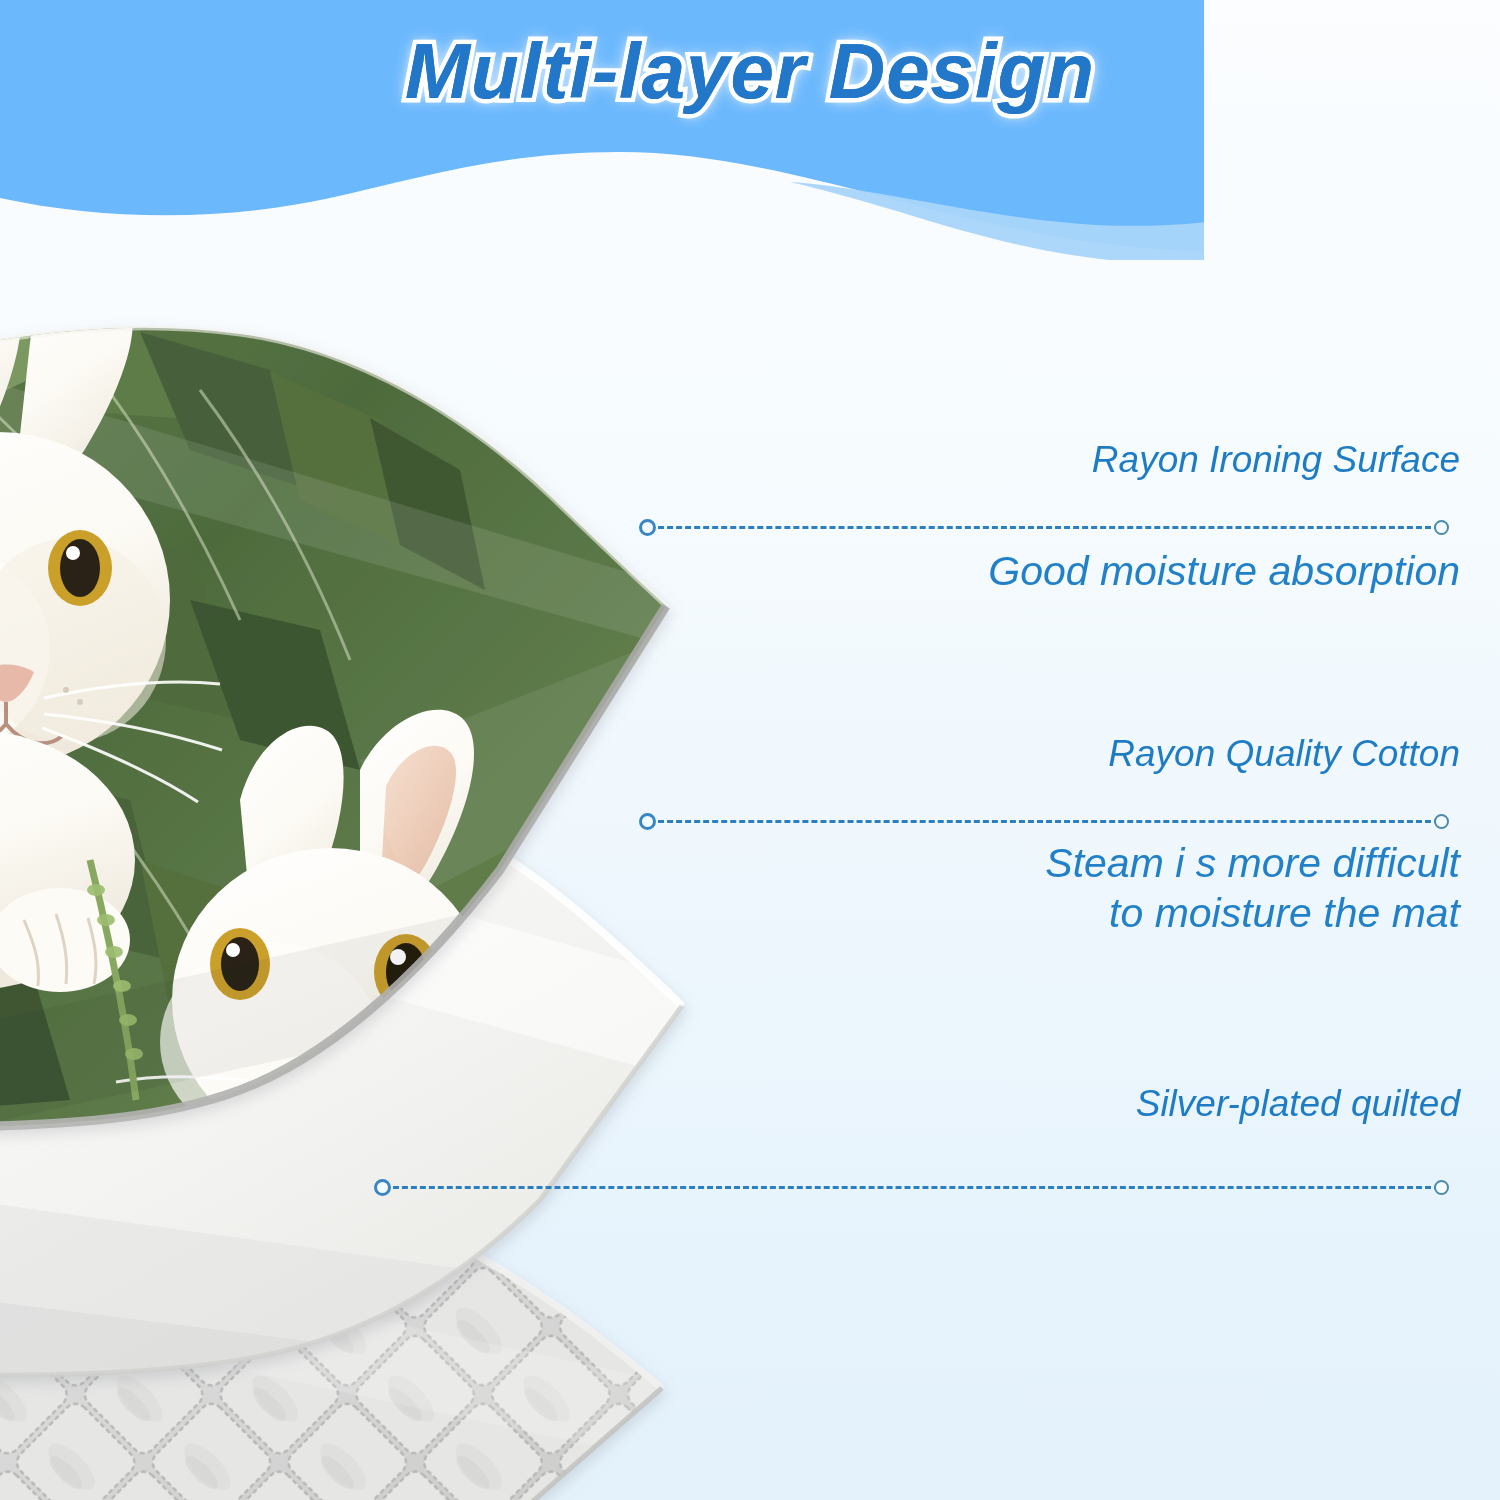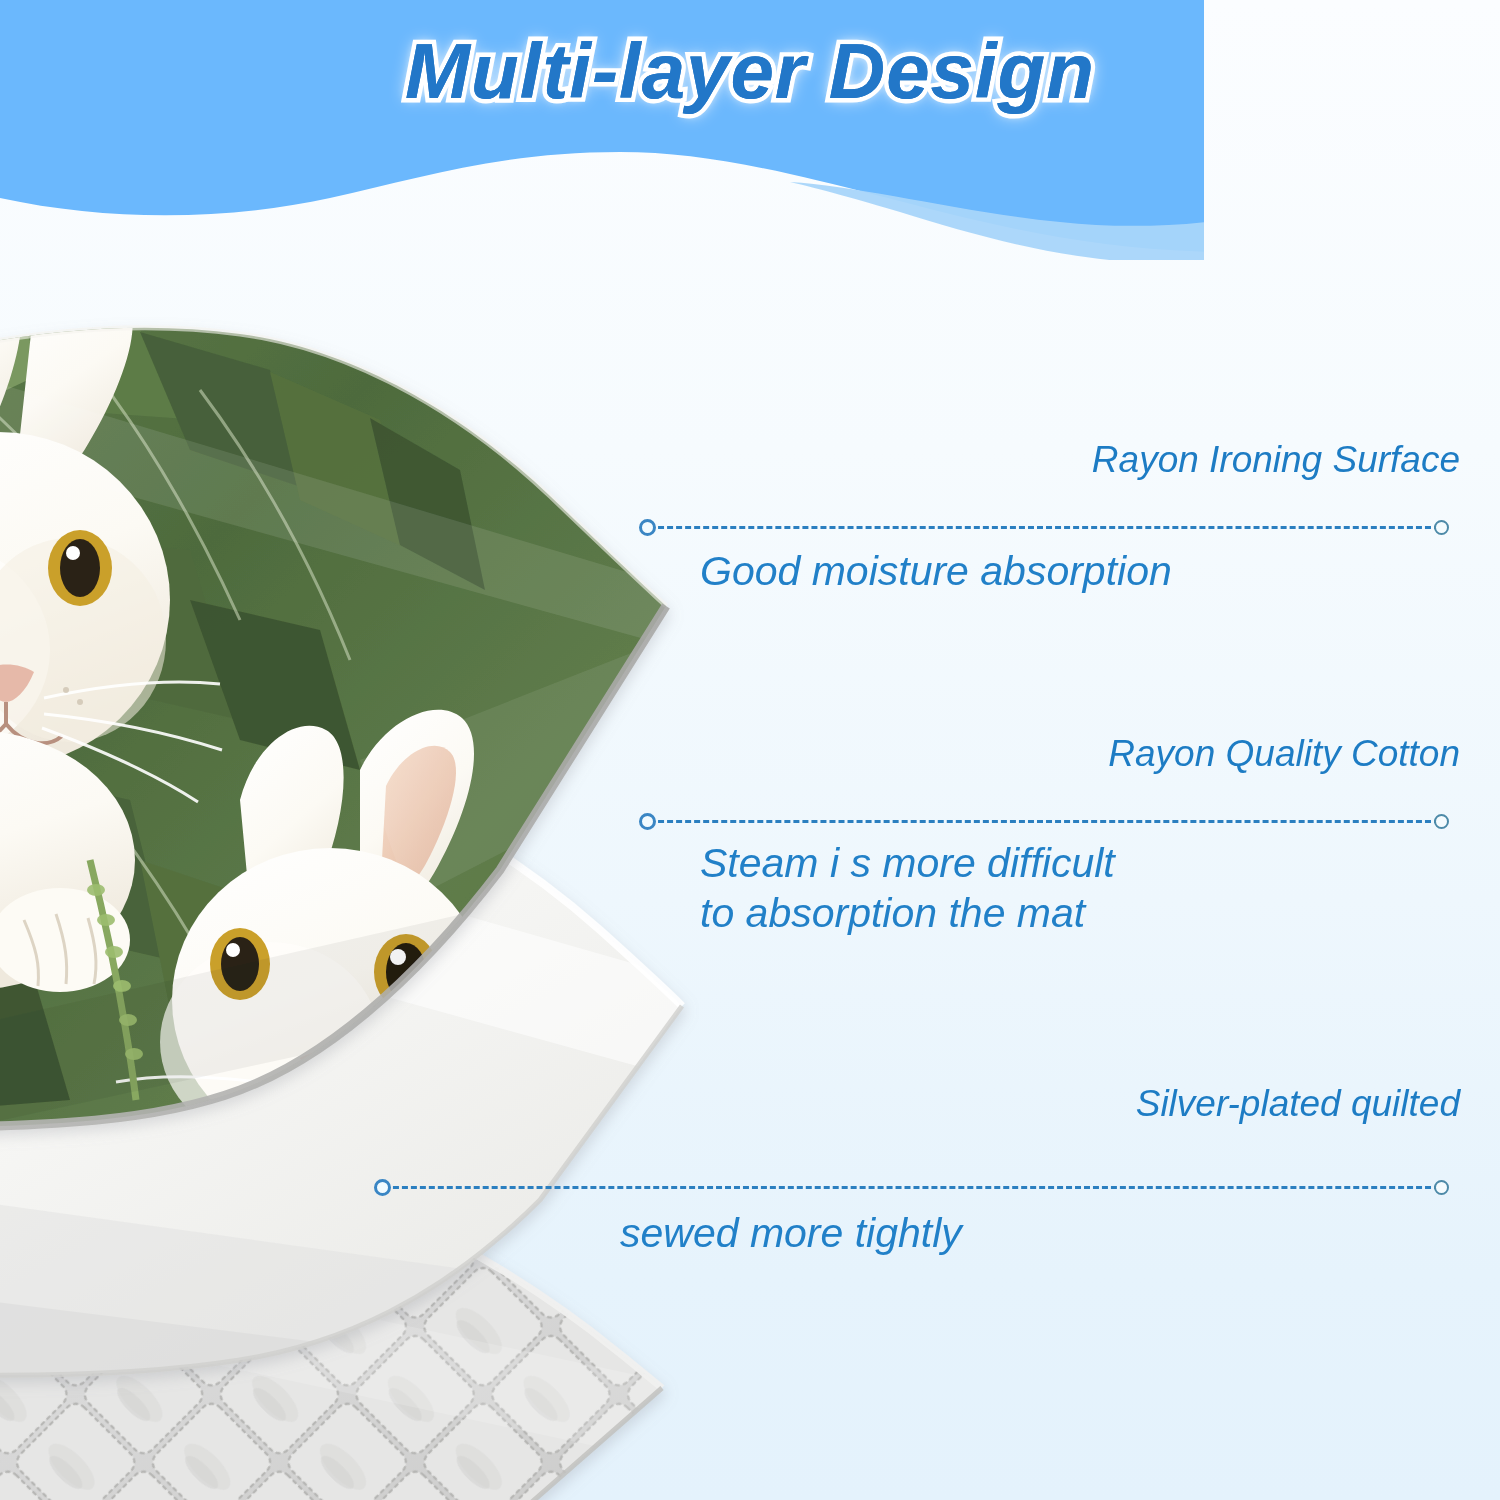--- a/index.html
+++ b/index.html
@@ -45,21 +45,21 @@
 
   
   .callout{ position:absolute; z-index:30; }
   .callout-heading{
     font-size:37px; font-style:italic; color:#1d7cc4;
     text-align:right; white-space:nowrap; line-height:1.08;
     font-weight:400;
   }
   .callout-sub{
     font-size:41px; font-style:italic; color:#2180c8;
-    line-height:1.22; white-space:nowrap;
+    text-align:right; line-height:1.22; white-space:nowrap;
     font-weight:400;
   }
   .callout-sub span{ display:block; }
 
   
   .leader{ position:absolute; z-index:25; height:22px; }
   .leader .dash{
     position:absolute; left:0; top:10px; height:0;
     border-top:3px dashed #2b7fc0;
   }
@@ -393,29 +393,28 @@
   <div class="dash" style="width:800px;"></div>
   <div class="dot-left"></div>
   <div class="dot-right" style="left:794px;"></div>
 </div>
 <div class="callout" style="left:700px; top:734px; width:760px;">
   <div class="callout-heading">Rayon Quality Cotton</div>
 </div>
 <div class="callout" style="left:700px; top:838px; width:760px;">
   <div class="callout-sub">
     <span>Steam i s more difficult</span>
-    <span>to absorption the mat</span>
+    <span>to moisture the mat</span>
   </div>
 </div>
 
 <div class="leader" style="left:375px; top:1176px; width:1077px;">
   <div class="dash" style="width:1065px;"></div>
   <div class="dot-left"></div>
   <div class="dot-right" style="left:1059px;"></div>
 </div>
 <div class="callout" style="left:680px; top:1084px; width:780px;">
   <div class="callout-heading">Silver-plated quilted</div>
 </div>
 <div class="callout" style="left:620px; top:1208px; width:840px;">
   <div class="callout-sub">
-    <span>sewed more tightly</span>
   </div>
 </div>
 
 </body></html>

